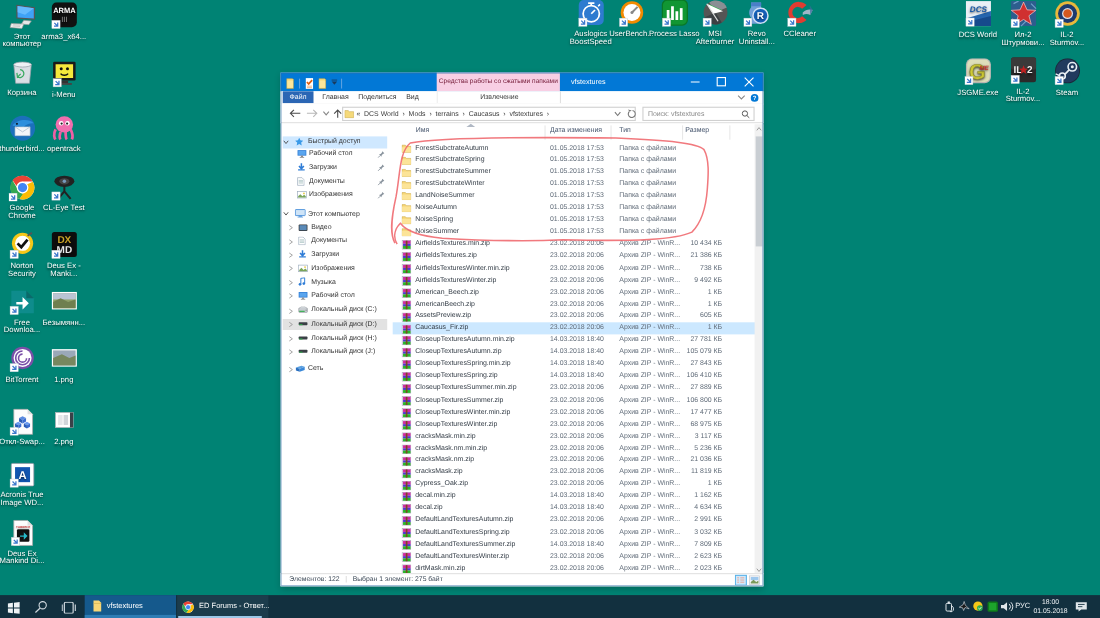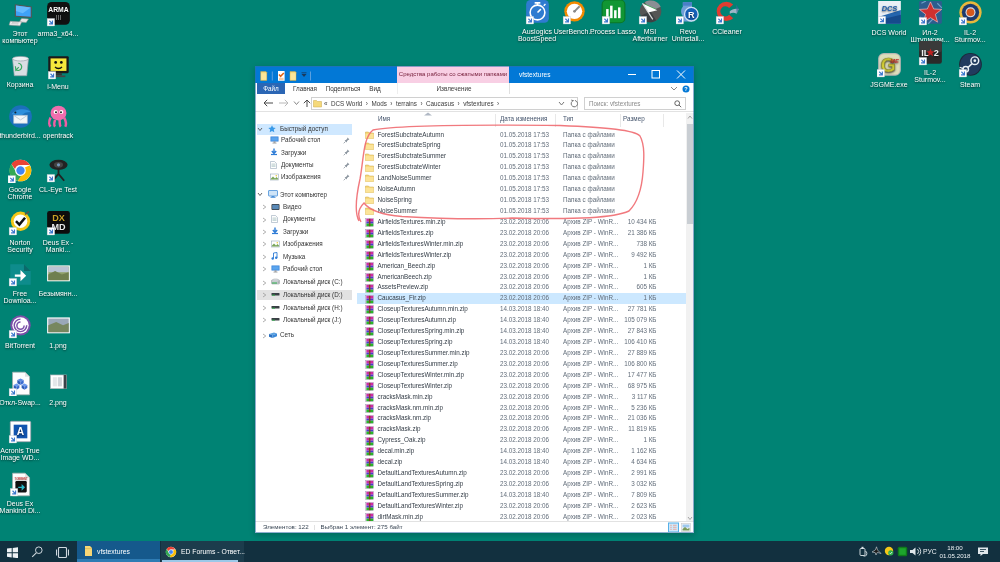--- a/index.html
+++ b/index.html
@@ -428,21 +428,21 @@
           <rect x="2" y="1" width="18" height="18" rx="4" fill="#dedeba"></rect>
           <text x="10" y="16.5" font-size="17" font-weight="bold" fill="#e8e23c" stroke="#8a8830" stroke-width=".5" text-anchor="middle" font-family="Liberation Sans">G</text>
           <text x="15.5" y="9" font-size="5" font-weight="bold" font-style="italic" fill="#c03030" text-anchor="middle">ME</text>
           <rect x="0" y="14.5" width="6.6" height="6.6" fill="#fff" stroke="#b8c4d0" stroke-width=".3"></rect>
           <path d="M1.7 19.2 L4.7 19.2 L4.7 16.2 M4.7 19.2 L2 16.5" stroke="#3a77cc" stroke-width="1" fill="none"></path>
         </g>
       </svg>
     </div>
     <div>JSGME.exe</div>
   </div>
-<div class="di" style="left:907.0px;top:43px;width:46px">
+<div class="di" style="left:907.0px;top:54px;width:46px">
     <div class="ic">
       <svg width="25" height="25" viewBox="0 0 22 22">
         <g>
           <rect x="1" y="0" width="20" height="20" rx="2" fill="#2a2a2a"></rect>
           <rect x="1" y="0" width="20" height="10" rx="2" fill="#3a3a3a"></rect>
           <text x="6.5" y="13" font-size="8" font-weight="bold" fill="#f0f0f0" text-anchor="middle" font-family="Liberation Sans">IL</text>
           <text x="16" y="13" font-size="8" font-weight="bold" fill="#f0f0f0" text-anchor="middle" font-family="Liberation Sans">2</text>
           <path d="M11 6.5 L12 9 L14.5 9.2 L12.6 10.8 L13.3 13.4 L11 11.9 L8.7 13.4 L9.4 10.8 L7.5 9.2 L10 9 Z" fill="#c02020"></path>
           <rect x="1" y="14.5" width="6.6" height="6.6" fill="#fff" stroke="#b8c4d0" stroke-width=".3"></rect>
           <path d="M2.7 19.2 L5.7 19.2 L5.7 16.2 M5.7 19.2 L3 16.5" stroke="#3a77cc" stroke-width="1" fill="none"></path>

